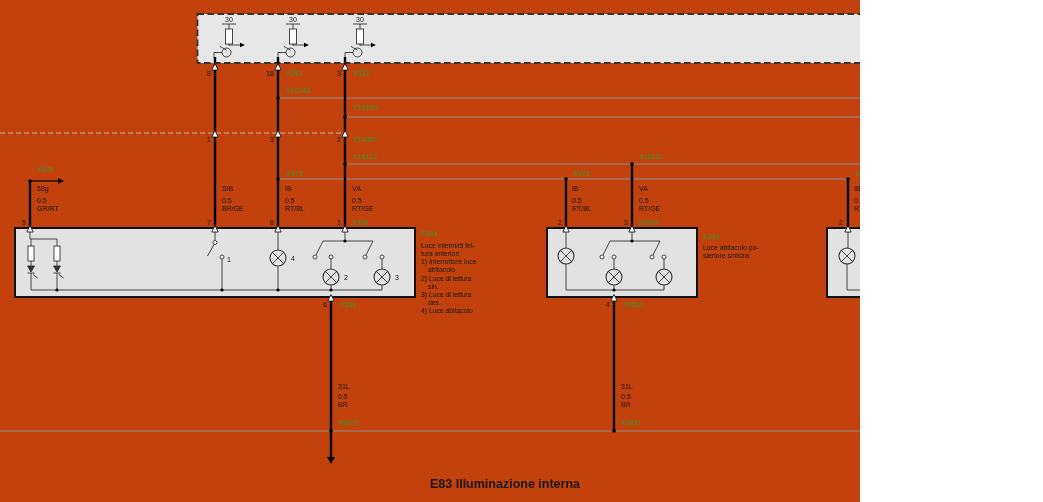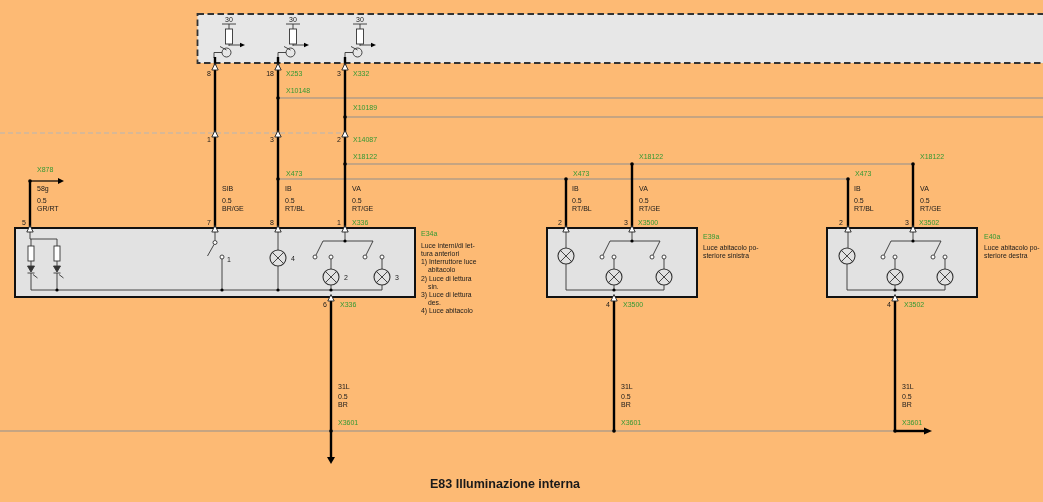--- a/index.html
+++ b/index.html
@@ -1,16 +1,16 @@
 <!DOCTYPE html>
 <html><head>
 <meta charset="utf-8">
 <style>
   html,body{margin:0;padding:0;background:#fff;}
-  #stage{position:relative;width:1043px;height:502px;background:#fdba74;overflow:hidden;
+  #stage{position:relative;width:860px;height:502px;background:#c2410c;overflow:hidden;
          font-family:"Liberation Sans",sans-serif;}
   svg{position:absolute;left:0;top:0;}
   text{font-family:"Liberation Sans",sans-serif;fill:#1a1a1a;}
   .sm{font-size:7px;}
   .desc{font-size:6.8px;}
   .green{fill:#339933;}
   .title-text{font-size:12.5px;font-weight:bold;}
   .buswire{stroke:#8f8f8f;stroke-width:1;fill:none;}
   .wire{stroke:#000;stroke-width:2.4;fill:none;}
   .thin{stroke:#333;stroke-width:0.9;fill:none;}

